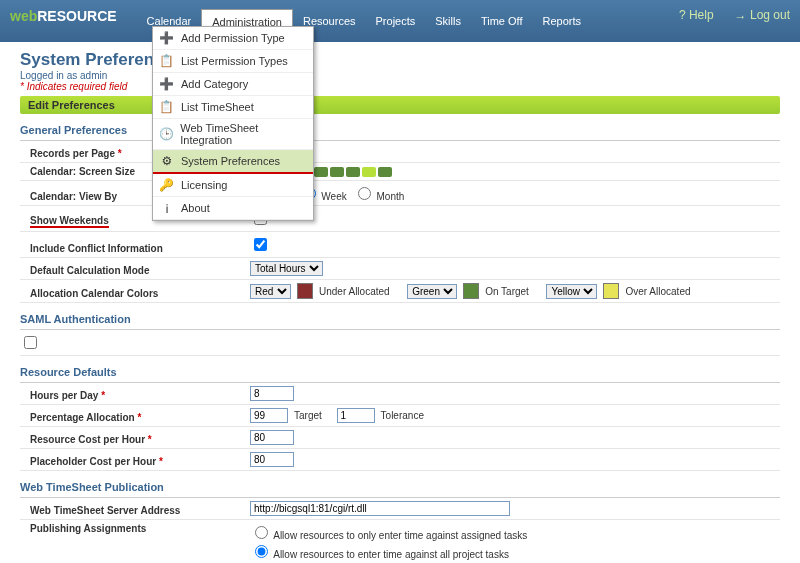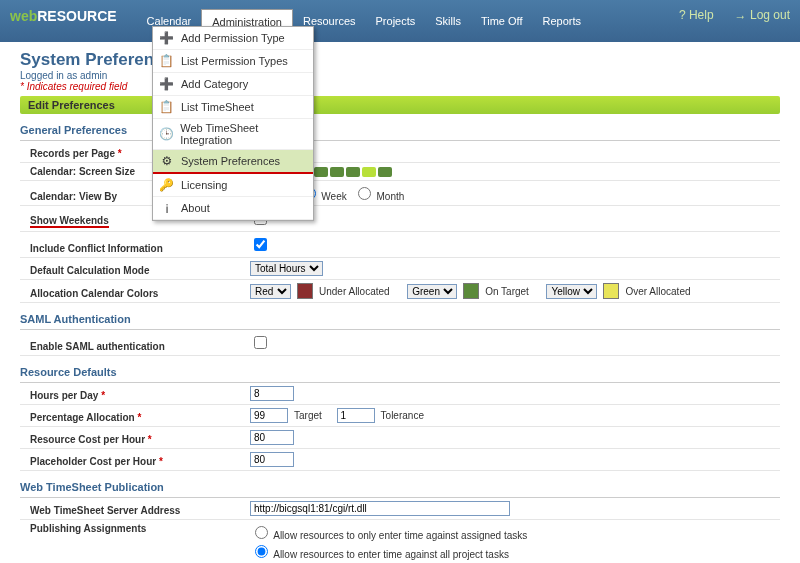--- a/index.html
+++ b/index.html
@@ -164,21 +164,20 @@
     <span>On Target</span>
     &nbsp;&nbsp;
     <select><option>Yellow</option></select>
     <span class="swatch" id="sw-over" style="background: rgb(232, 228, 90);"></span>
     <span>Over Allocated</span>
   </div>
     </div>
 
   <div class="subheader">SAML Authentication</div>
   <div class="row">
-      <div class="label">Enable SAML authentication</div>
       <div class="ctrl">
         <input type="checkbox" id="cb-saml" style="">
       </div>
     </div>
 
   <div class="subheader">Resource Defaults</div>
   <div class="row">
       <div class="label"><span>Hours per Day</span> <span class="req">*</span></div>
       <div class="ctrl">
         <input type="text" size="4" value="8" style="">

